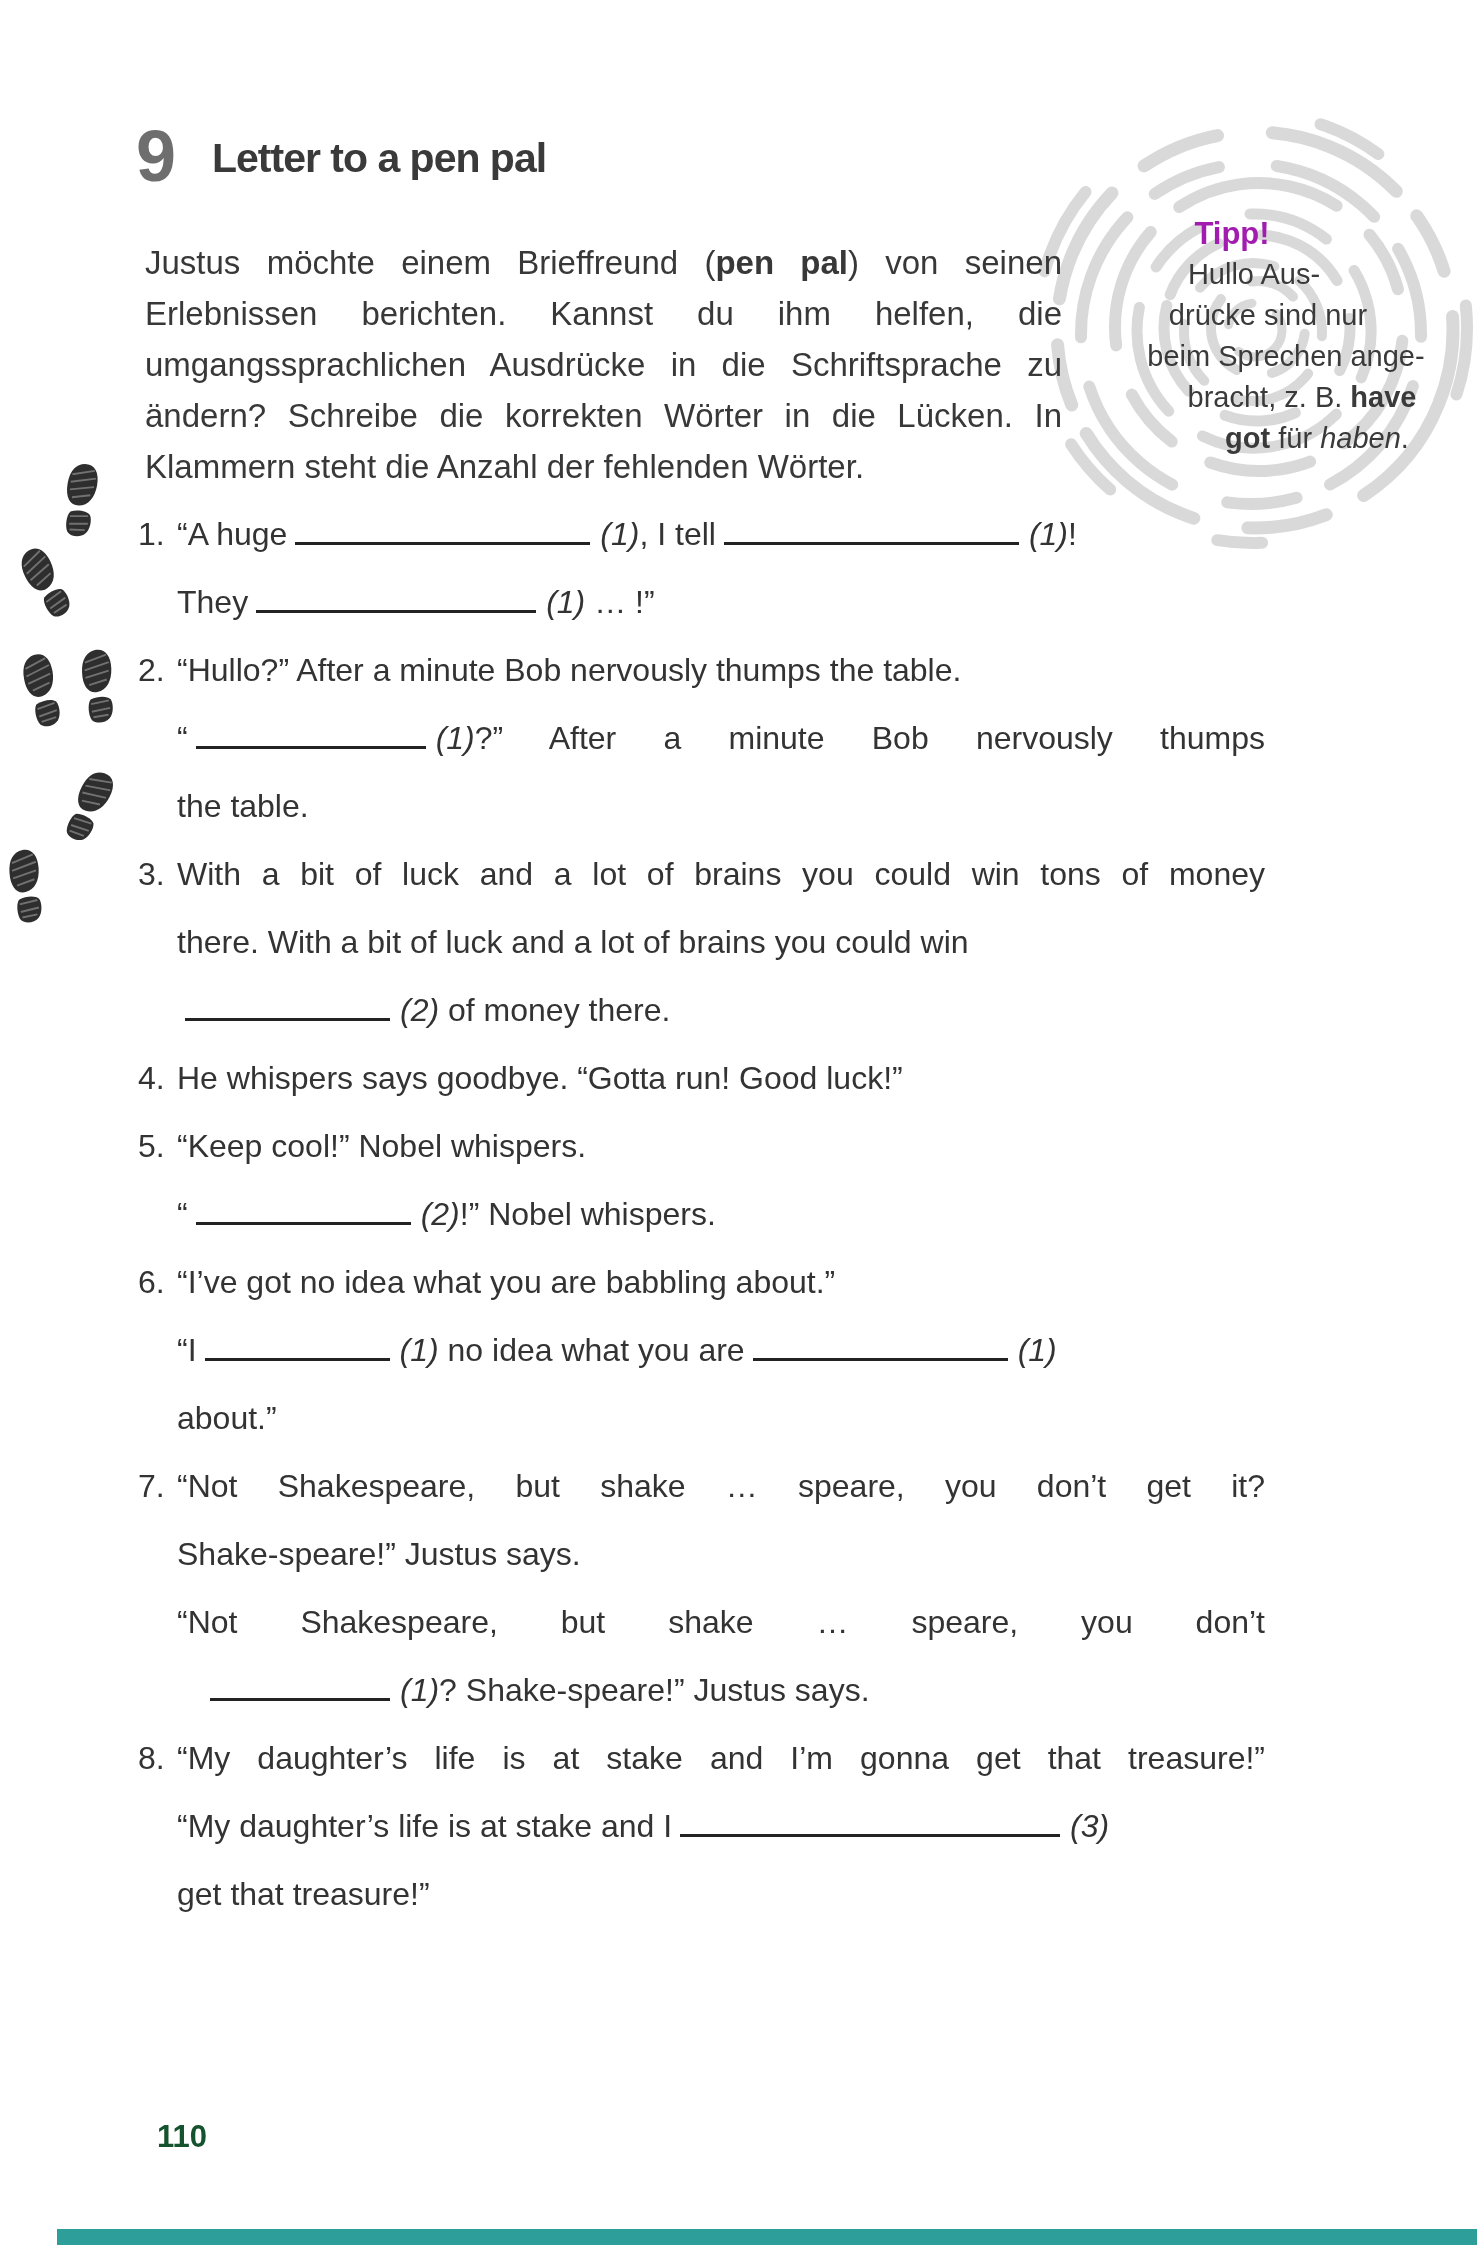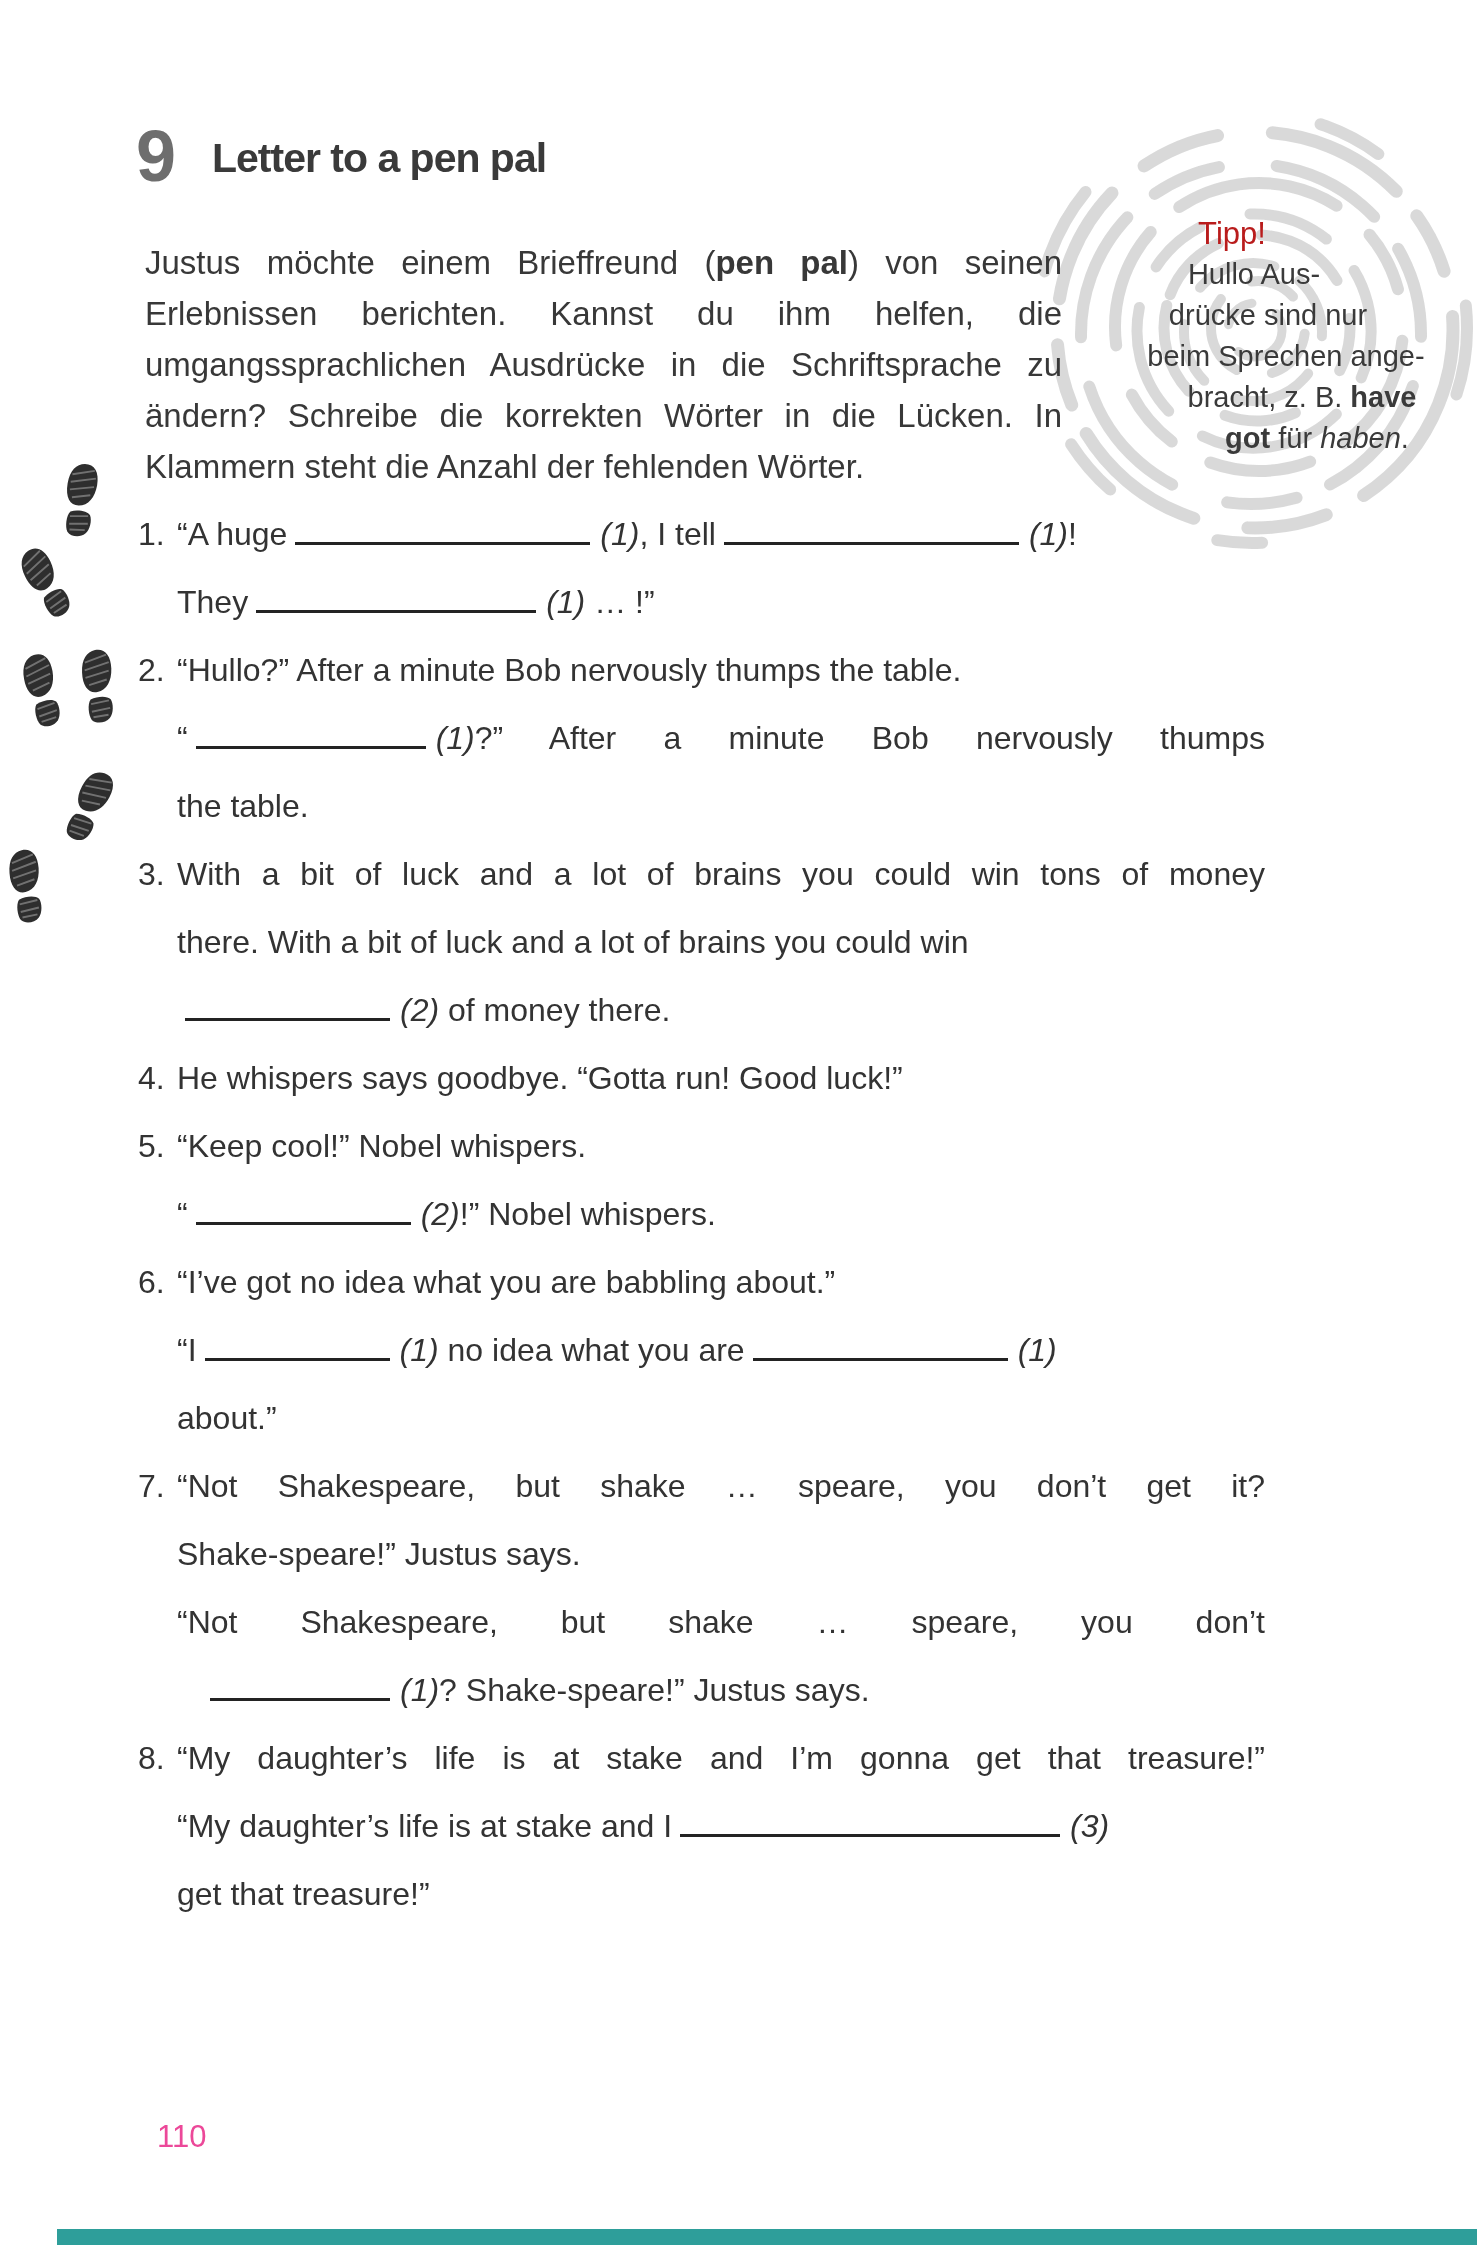--- a/index.html
+++ b/index.html
@@ -22,21 +22,21 @@
   .iline.justify { white-space:normal; text-align:justify; text-align-last:justify; }
   .b { font-weight:700; }
   .i { font-style:italic; }
   
   .tip-swirl { position:absolute; left:1030px; top:98px; width:450px; height:478px; }
   .tip-text {
     position:absolute; left:1050px; top:213px; width:440px; text-align:center;
     font-size:29px; color:#3a3a3a;
   }
   .tip-line { height:41px; line-height:41px; white-space:nowrap; }
-  .tip-line.title { font-weight:400; font-size:31px; color:#b91c1c; }
+  .tip-line.title { font-weight:700; font-size:31px; color:#a21caf; }
   .tip-line:nth-child(1){ transform:translateX(-38px); }
   .tip-line:nth-child(2){ transform:translateX(-16px); }
   .tip-line:nth-child(3){ transform:translateX(-2px); }
   .tip-line:nth-child(4){ transform:translateX(16px); }
   .tip-line:nth-child(5){ transform:translateX(32px); }
   .tip-line:nth-child(6){ transform:translateX(47px); }
   
   .exercise { position:absolute; left:132px; top:500px; width:1133px; }
   .item { position:relative; padding-left:45px; }
   .num {
@@ -47,21 +47,21 @@
   .xline.justify { white-space:normal; text-align:justify; text-align-last:justify; }
   .blank {
     display:inline-block; height:5px; border-bottom:3px solid #232323;
     margin:0 10px 0 8px;
   }
   .count { font-style:italic; }
   
   .fp { position:absolute; width:42px; height:80px; }
   .fp svg { width:100%; height:100%; display:block; }
   
-  .pagenum { position:absolute; left:157px; top:2119px; font-size:31px; font-weight:400; color:#ec4899; }
+  .pagenum { position:absolute; left:157px; top:2119px; font-size:31px; font-weight:700; color:#14532d; }
   .accent-bar { position:absolute; left:57px; right:0; top:2229px; height:16px; }
 </style>
 </head>
 <body>
 
 <div class="page">
 
   <div class="chapter-num">9</div>
   <div class="page-title">Letter to a pen pal</div>
 

